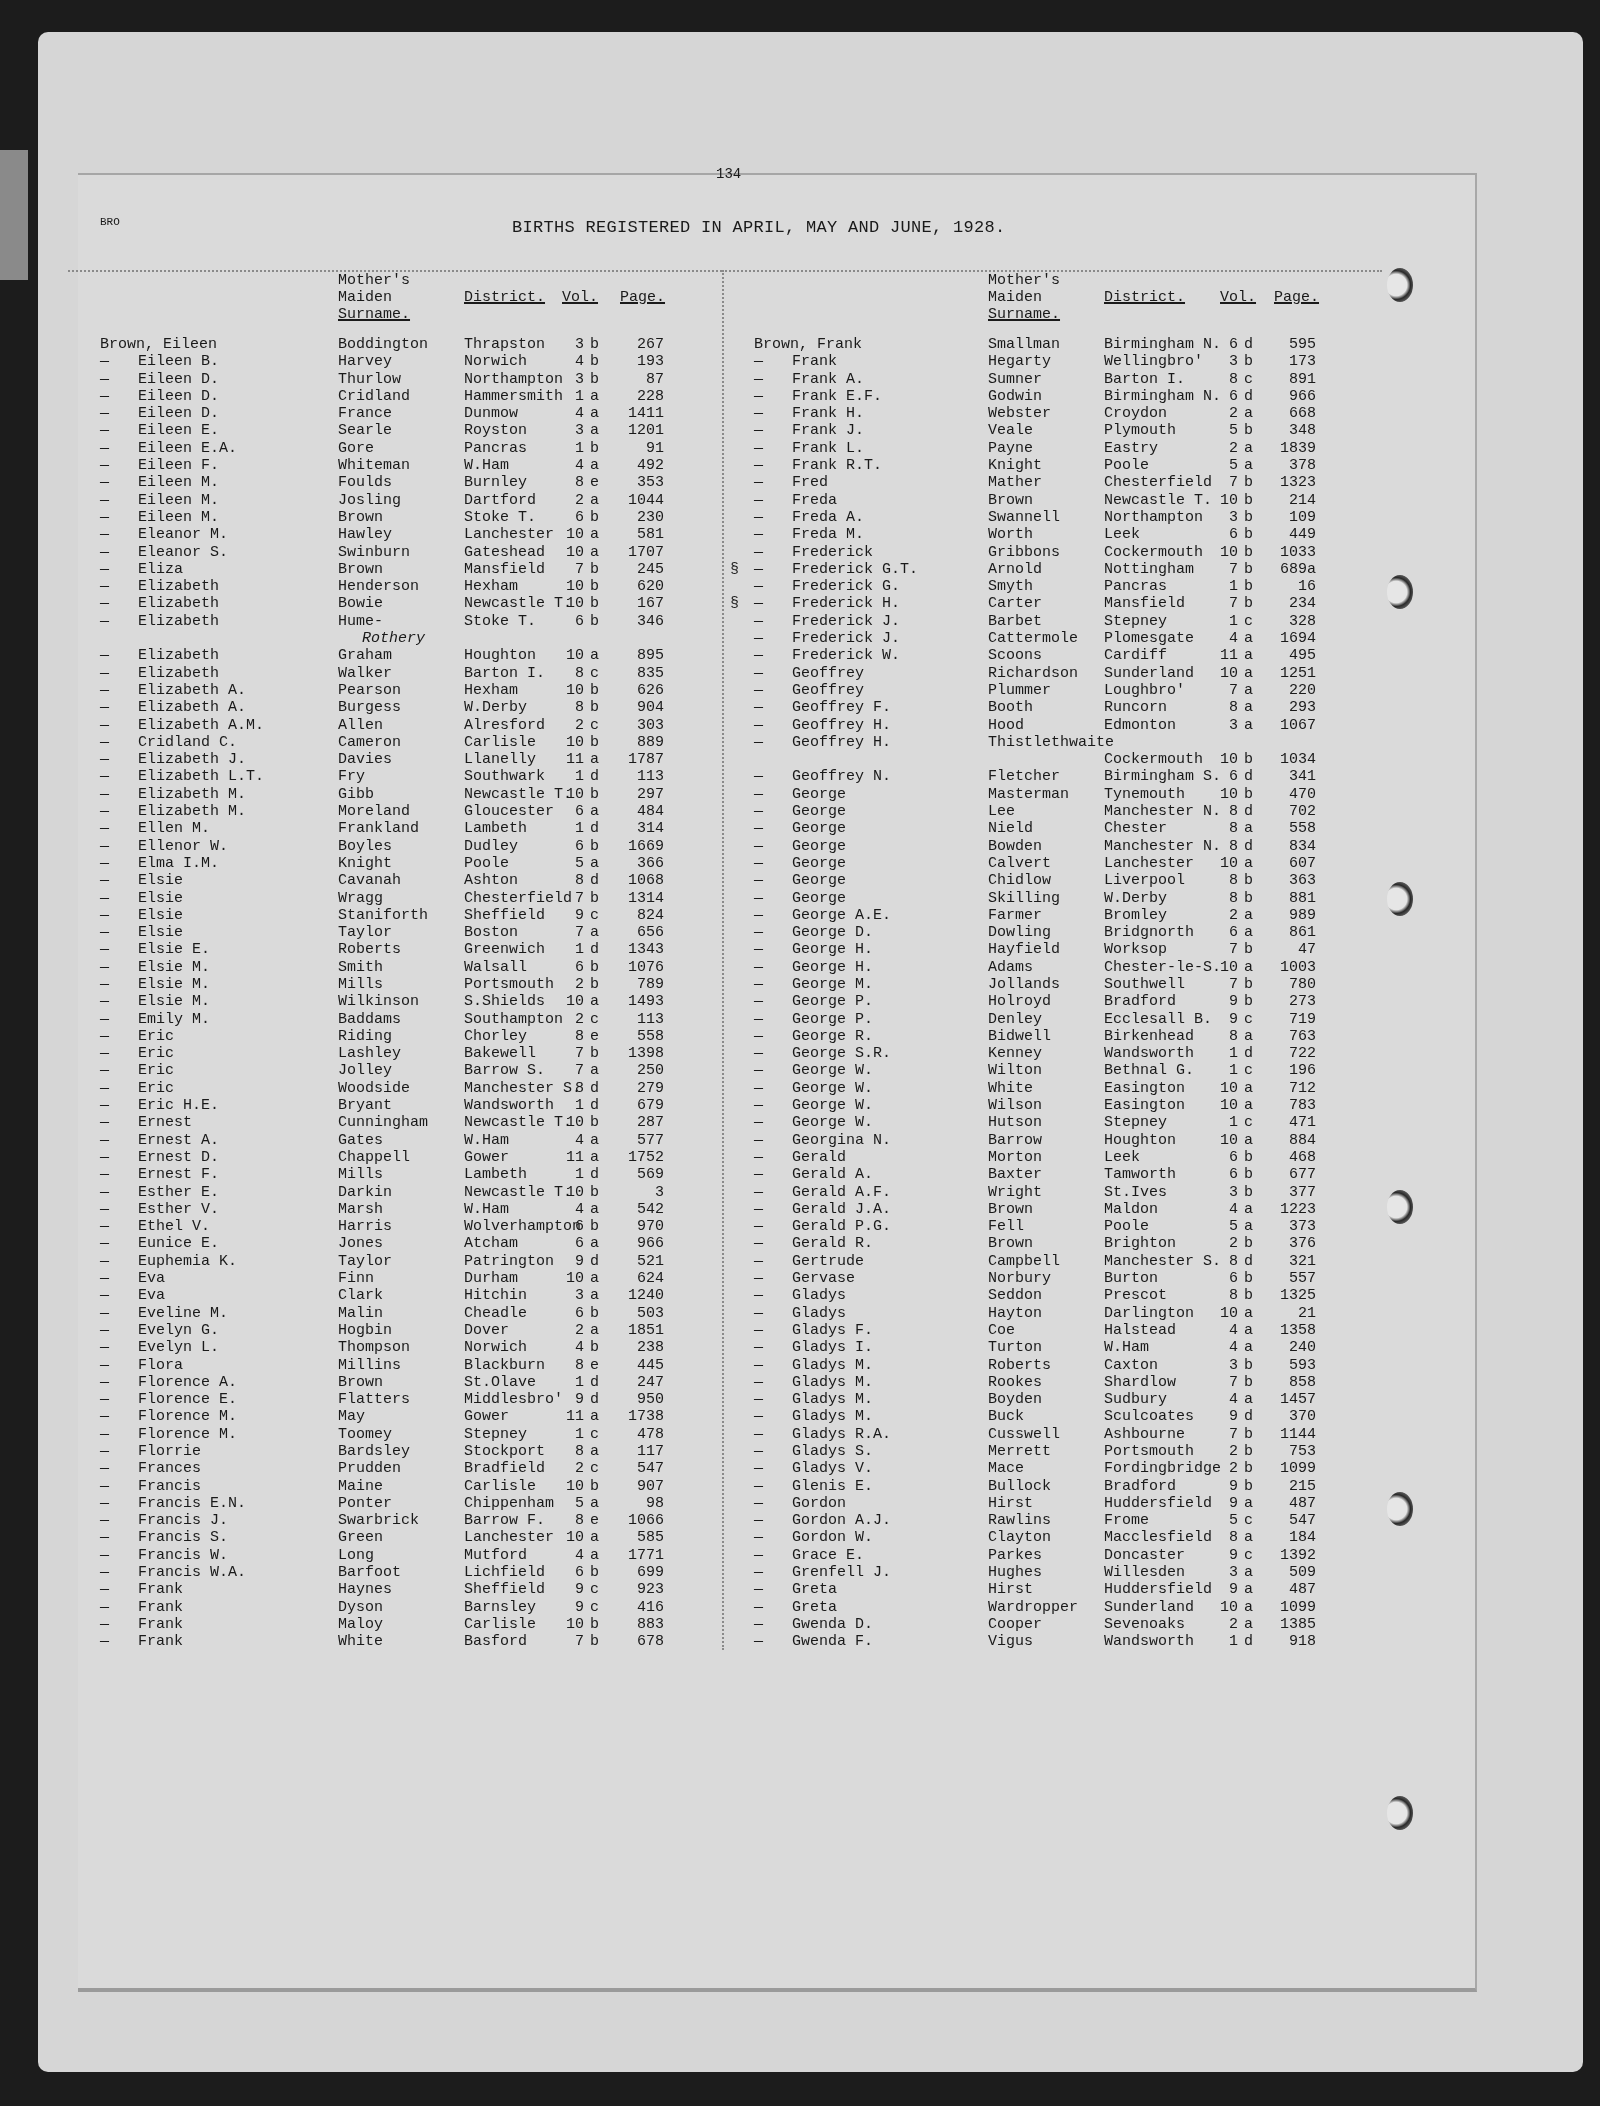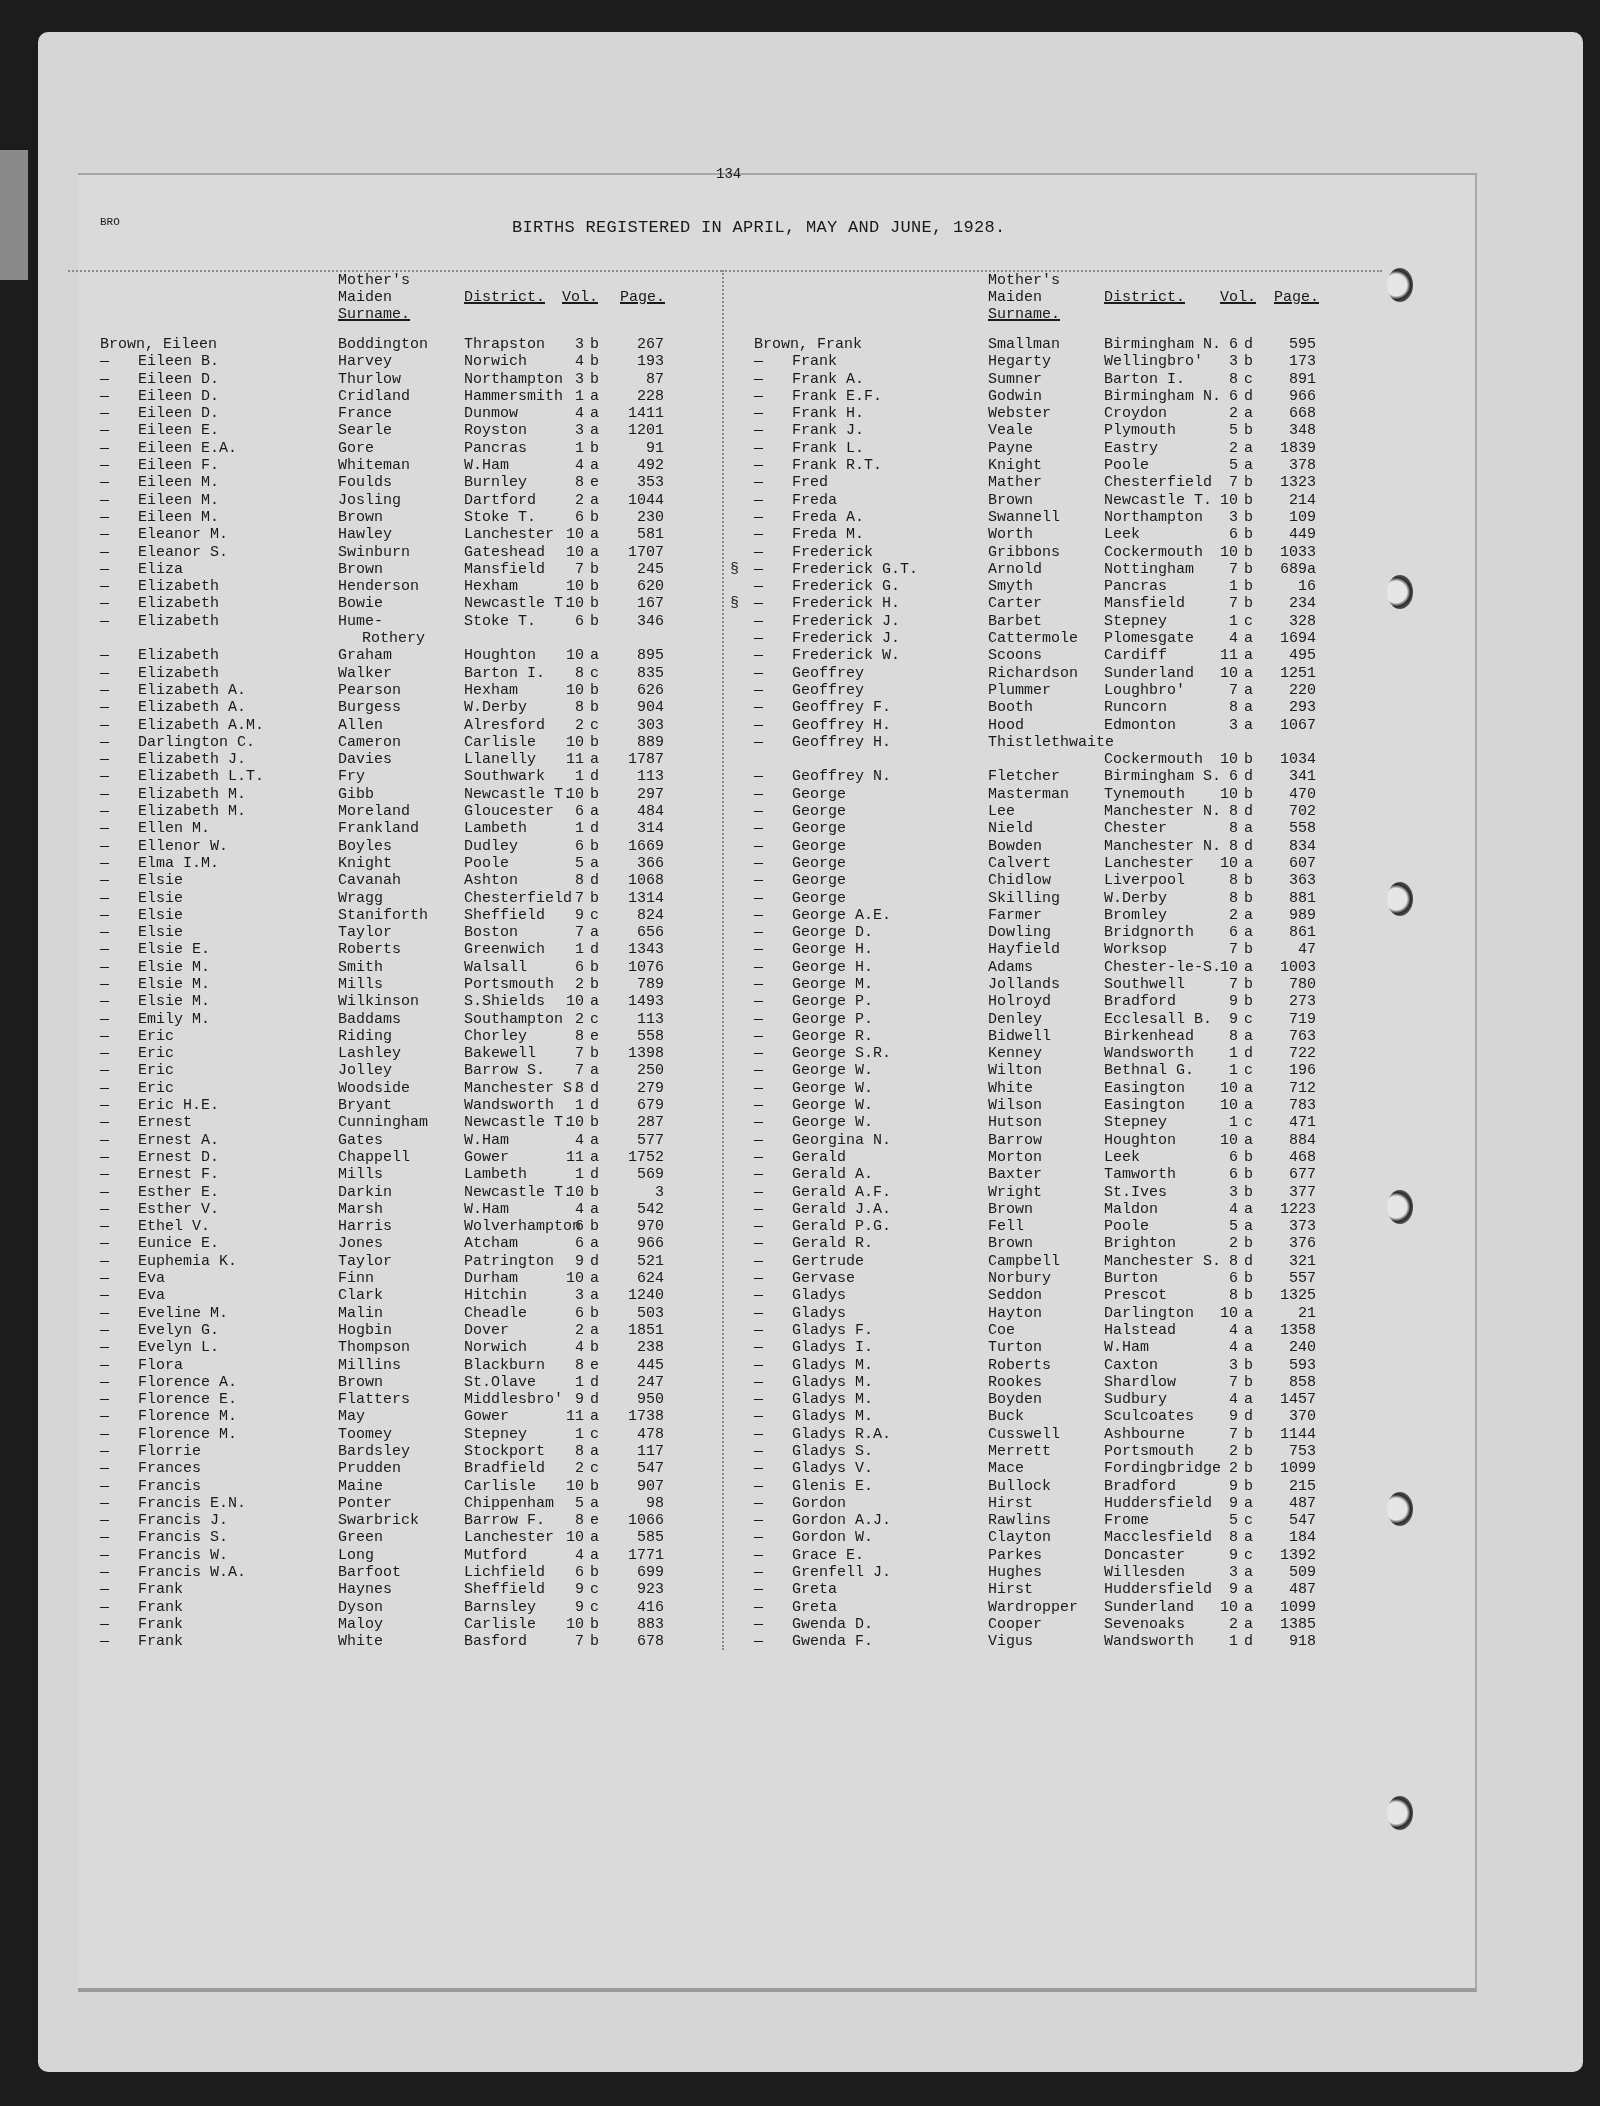--- a/index.html
+++ b/index.html
@@ -54,21 +54,21 @@
   .L .vol { left: 456px; } .L .hv { left: 462px; }
   .L .sub { left: 490px; }
   .L .pg { left: 508px; } .L .hp { left: 520px; }
   
   .R .mother, .R .hm { left: 234px; }
   .R .district, .R .hd { left: 350px; }
   .R .vol { left: 456px; } .R .hv { left: 466px; }
   .R .sub { left: 490px; }
   .R .pg { left: 506px; } .R .hp { left: 520px; }
 
-  .mother2 { top: 17px !important; }
+  .mother2 { top: 17px !important; font-style: italic; }
   .L .mother2 { left: 262px; }
   .R .districtLow, .R .volLow, .R .subLow, .R .pgLow { top: 17px !important; }
 </style>
 </head>
 <body>
 
 <div class="card">
   <div class="sheet"></div>
 </div>
 <div class="strip"></div>
@@ -291,21 +291,21 @@
         <span class="dash">—</span>
         <span class="name">Elizabeth A.M.</span>
         <span class="mother">Allen</span>
         <span class="district">Alresford</span>
         <span class="vol">2</span>
         <span class="sub">c</span>
         <span class="pg">303</span>
       </div>
       <div class="row">
         <span class="dash">—</span>
-        <span class="name">Darlington C.</span>
+        <span class="name">Cridland C.</span>
         <span class="mother">Cameron</span>
         <span class="district">Carlisle</span>
         <span class="vol">10</span>
         <span class="sub">b</span>
         <span class="pg">889</span>
       </div>
       <div class="row">
         <span class="dash">—</span>
         <span class="name">Elizabeth J.</span>
         <span class="mother">Davies</span>

